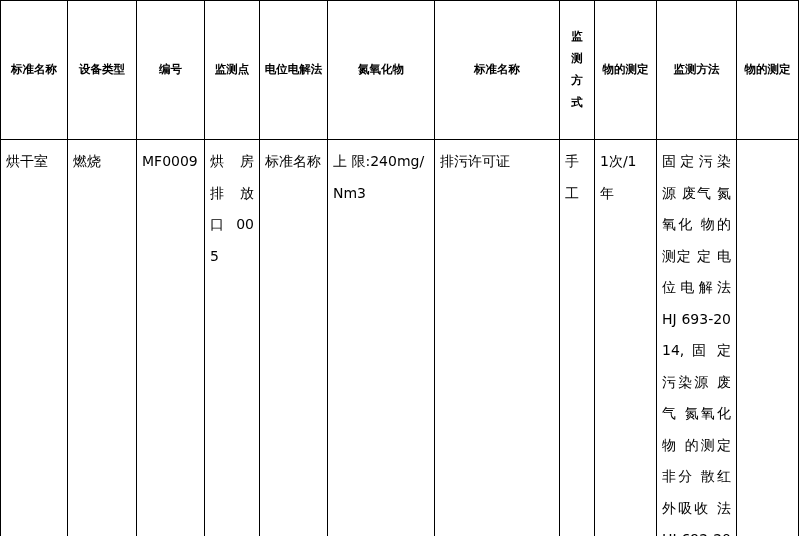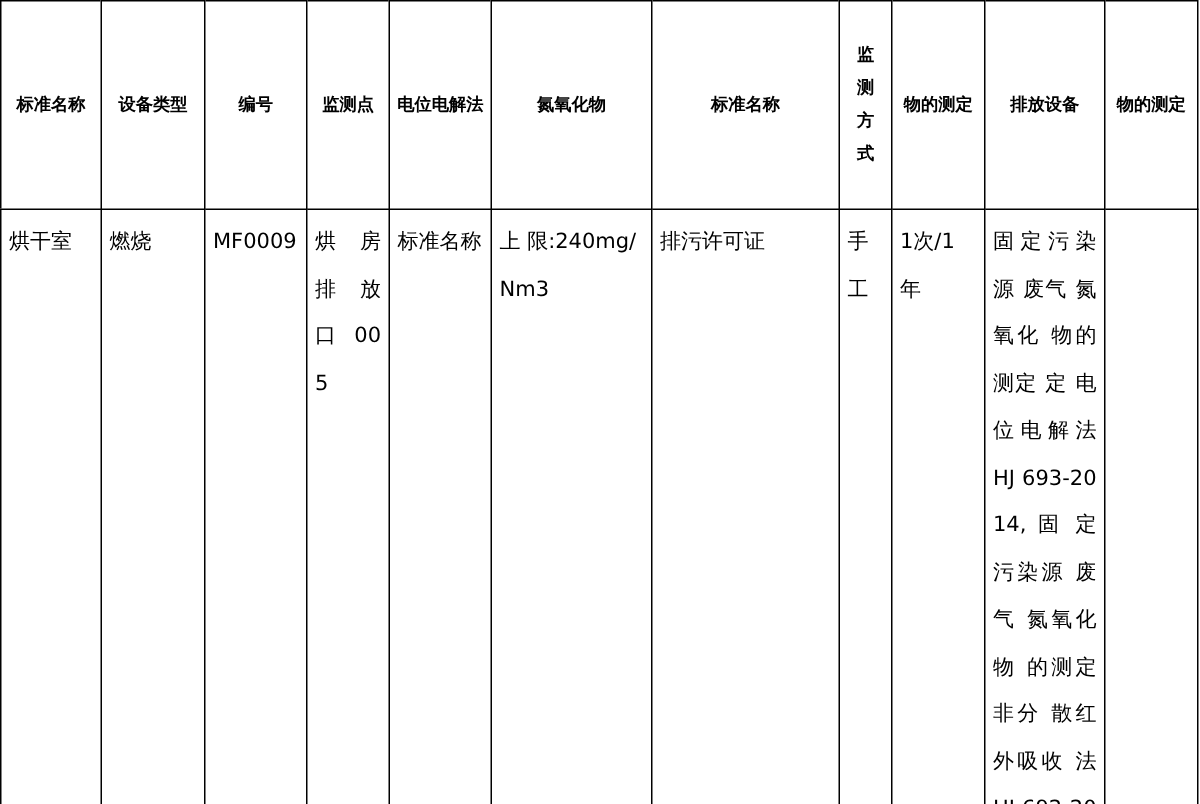--- a/index.html
+++ b/index.html
@@ -105,21 +105,21 @@
         <th>电位电解法</th>
         <th>氮氧化物</th>
         <th>标准名称</th>
         <th class="th-vertical">
           <span>监</span>
           <span>测</span>
           <span>方</span>
           <span>式</span>
         </th>
         <th>物的测定</th>
-        <th>排放设备</th>
+        <th>监测方法</th>
         <th>物的测定</th>
       </tr>
     </thead>
     <tbody>
       <tr>
         <td class="plain">烘干室</td>
         <td class="plain">燃烧</td>
         <td class="plain">MF0009</td>
         <td class="justify">烘 房 排 放 口 005</td>
         <td class="plain">标准名称</td>

